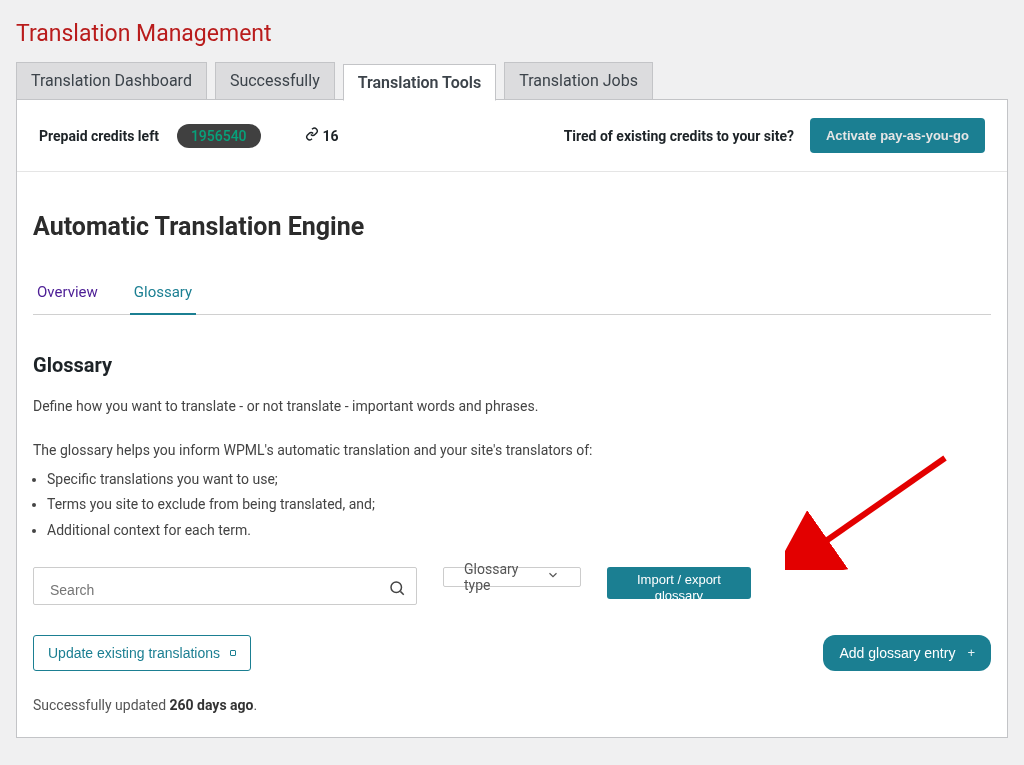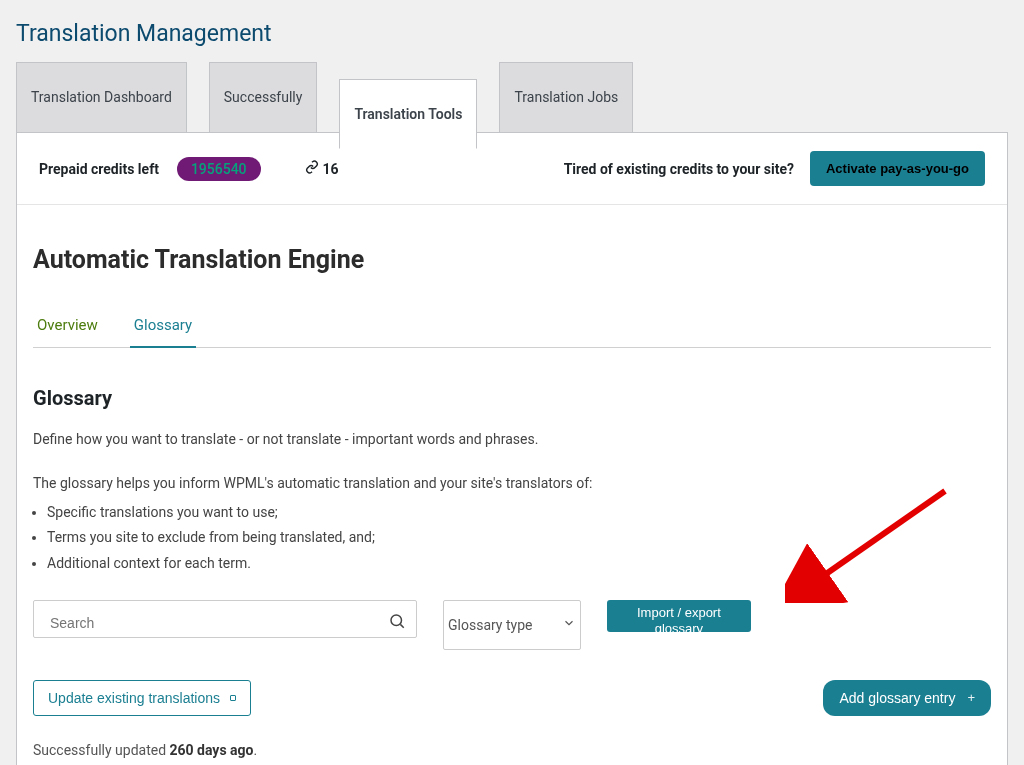--- a/index.html
+++ b/index.html
@@ -8,99 +8,99 @@
     font-family: -apple-system, BlinkMacSystemFont, "Segoe UI", Roboto, sans-serif;
     background: #f0f0f1;
     color: #1d2327;
     width: 1024px;
   }
   .page-title {
     font-size: 23px;
     font-weight: 400;
     margin: 0;
     padding: 20px 8px 15px 16px;
-    color: #0c4a6e;
+    color: #b91c1c;
   }
   .tabs-row {
     display: flex;
     padding-left: 16px;
     border-bottom: none;
   }
   .tab {
     background: #dcdcde;
     border: 1px solid #c3c4c7;
     border-bottom: none;
-    padding: 26px 14px;
-    margin-right: 22px;
-    font-size: 14px;
+    padding: 8px 14px;
+    margin-right: 8px;
+    font-size: 16px;
     color: #3c434a;
     cursor: pointer;
   }
   .tab.active {
     background: #fff;
     border-bottom: 1px solid #fff;
     font-weight: 600;
     position: relative;
-    top: 17px;
+    top: 2px;
   }
   .panel {
     background: #fff;
     border: 1px solid #c3c4c7;
     margin: 0 16px 0 16px;
   }
   .credits-bar {
     display: flex;
     align-items: center;
     padding: 18px 22px;
     border-bottom: 1px solid #e5e5e5;
   }
   .credits-label { font-weight: 700; font-size: 14px; }
   .credits-pill {
-    background: #701a75;
+    background: #404040;
     color: #06a27b;
     padding: 4px 14px;
     border-radius: 14px;
     margin-left: 18px;
     font-weight: 500;
     font-size: 14px;
   }
   .link-icon-wrap {
     margin-left: 44px;
     font-weight: 700;
     font-size: 14px;
     display: flex;
     align-items: flex-end;
     gap: 4px;
   }
   .link-icon { display:inline-block; }
   .spacer { flex: 1; }
   .credits-question { font-weight: 700; font-size: 14px; margin-right: 16px; }
   .btn-teal {
     background: #1b7f92;
-    color: #000000;
+    color: #e5e5e5;
     border: none;
     padding: 10px 16px;
     border-radius: 4px;
     font-weight: 700;
     font-size: 13px;
     cursor: pointer;
   }
   .content-area { padding: 40px 16px 24px 16px; }
   .section-title { font-size: 25px; font-weight: 700; margin: 0 0 36px 0; color:#2c2c2c; }
   .subtabs {
     display: flex;
     gap: 28px;
     border-bottom: 1px solid #d0d0d0;
     margin-bottom: 38px;
   }
   .subtab {
     padding: 6px 4px 12px;
     font-size: 15px;
     cursor: pointer;
-    color: #4d7c0f;
+    color: #4c1d95;
   }
   .subtab.active {
     color: #1b7f92;
     border-bottom: 2px solid #1b7f92;
     margin-bottom: -1px;
   }
   .h3 { font-size: 20px; font-weight: 700; margin: 0 0 18px 0; }
   .desc { font-size: 14px; color: #444; margin: 0 0 22px 0; line-height:1.6; }
   .desc ul { margin: 6px 0 0 14px; padding: 0; }
   .desc li { margin-bottom: 3px; list-style: disc; }
@@ -123,22 +123,22 @@
   .search-wrap input {
     border: none; outline: none; flex: 1; font-size: 14px; background: transparent;
   }
   .select-wrap {
     flex: 0 0 138px;
     border: 1px solid #ccc;
     border-radius: 2px;
     display: flex;
     align-items: center;
     justify-content: space-between;
-    padding: 0 4px;
-    height: 50px;
+    padding: 0 20px;
+    height: 20px;
     font-size: 14px;
     color:#555;
   }
   .import-btn {
     background: #1b7f92;
     color: #fff;
     border: none;
     border-radius: 3px;
     padding: 5px 30px;
     font-size: 13px;

